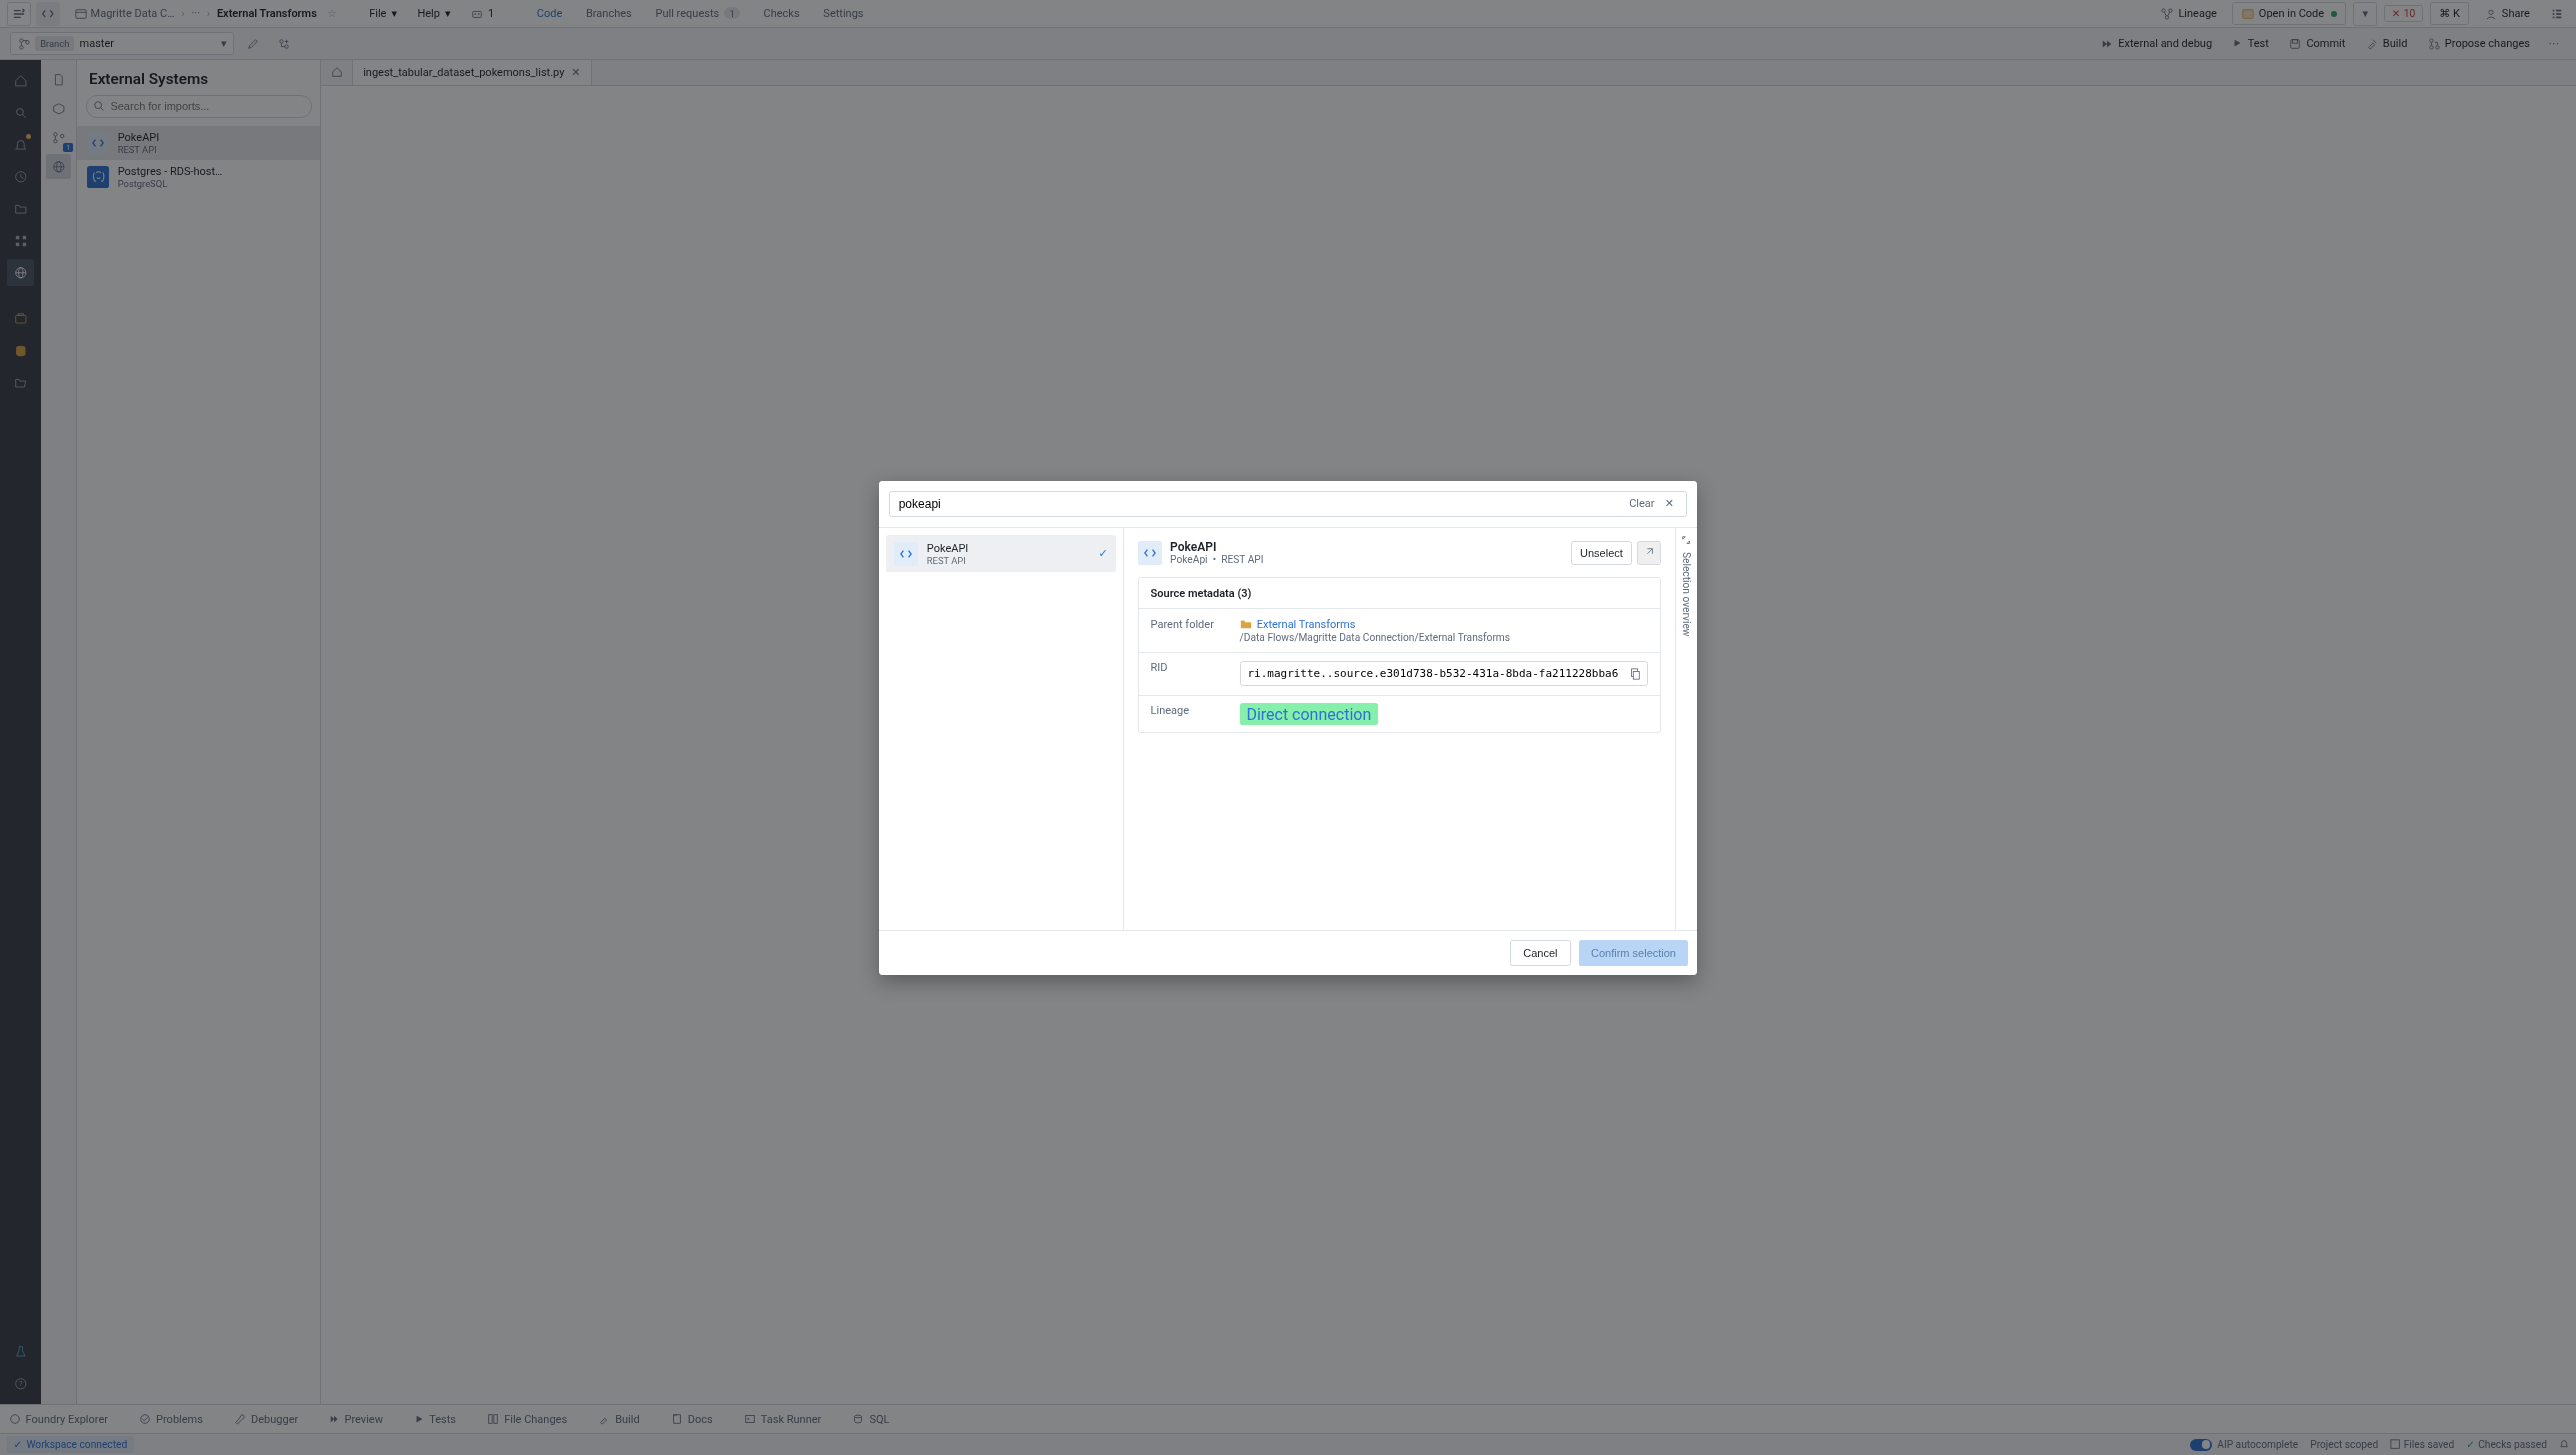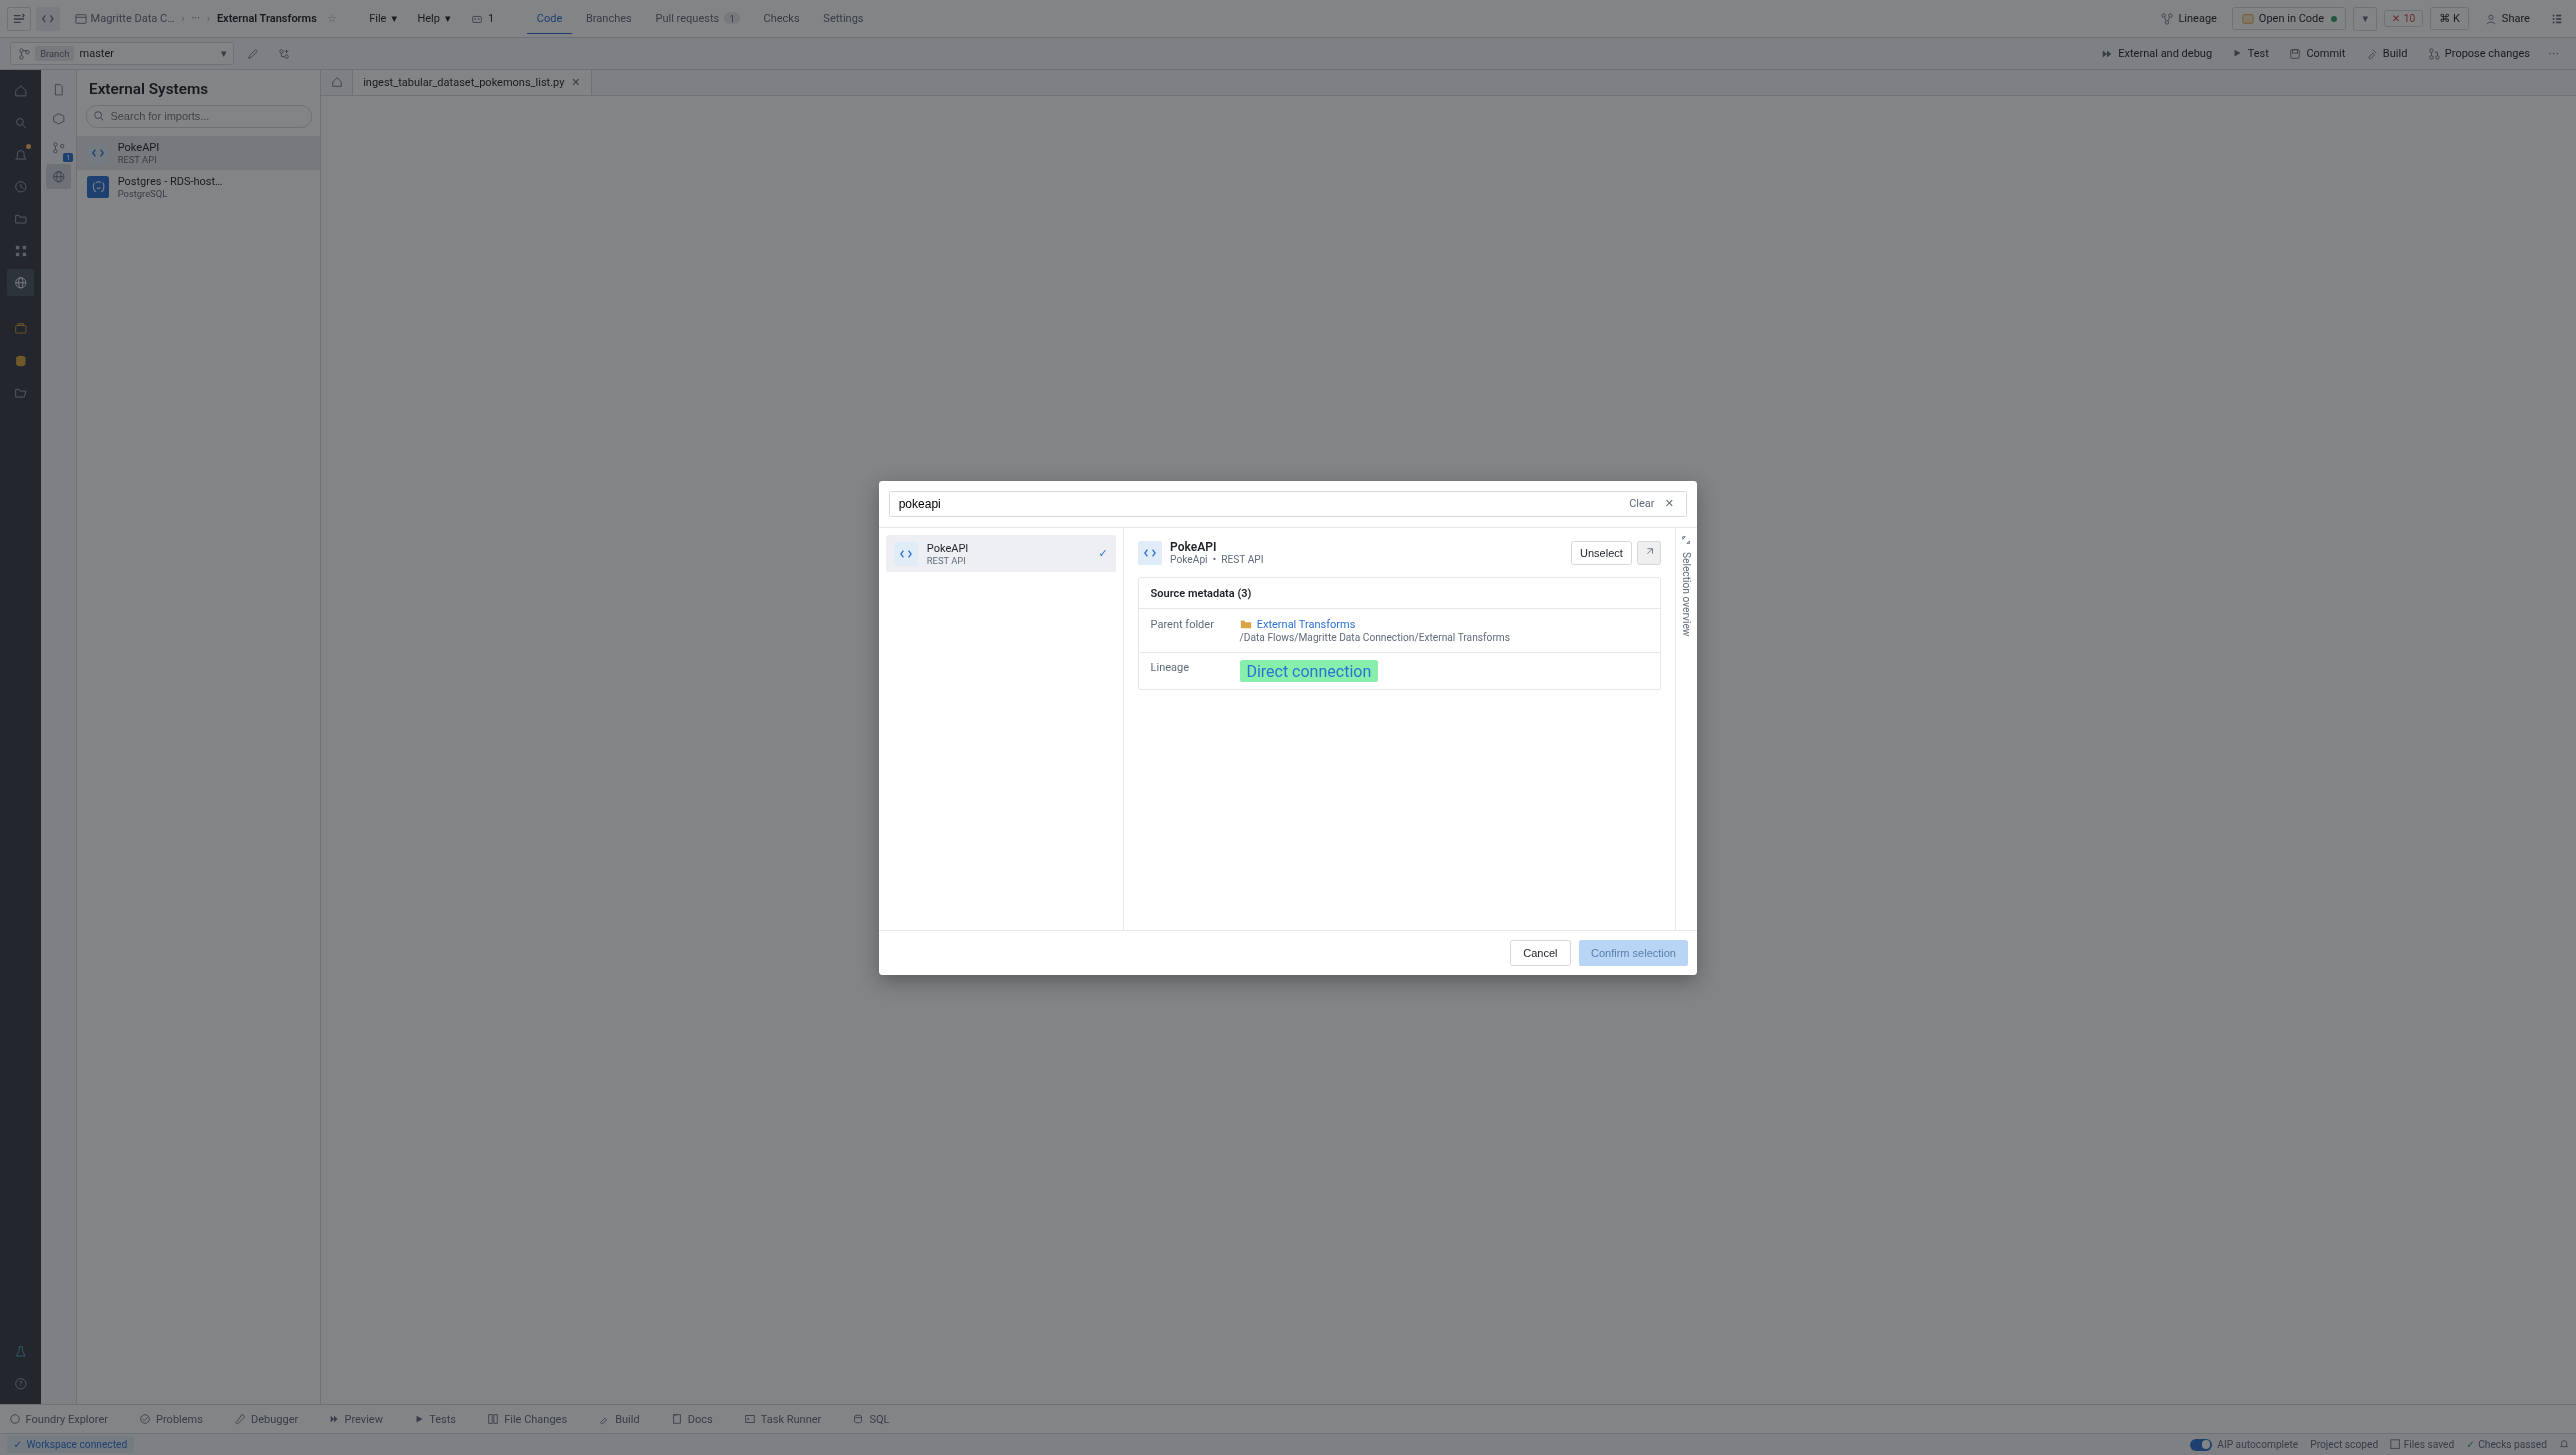--- a/index.html
+++ b/index.html
@@ -1,20 +1,20 @@
 <!DOCTYPE html>
 <html style="font-size:13.6px"><head>
 <meta charset="utf-8">
 <style>
 * { box-sizing: border-box; margin: 0; padding: 0; }
 body { font-family: -apple-system, BlinkMacSystemFont, "Segoe UI", Roboto, sans-serif; font-size: 11px; color: #1c2127; background: #f6f7f9; overflow: hidden; }
 
 
 .app { display: flex; flex-direction: column; height: 100vh; }
-.topbar { display: flex; align-items: center; height: 38px; background: #fff; border-bottom: 0.9px solid #d3d8de; padding: 0 6.8px; gap: 6.8px; }
+.topbar { display: flex; align-items: center; height: 28px; background: #fff; border-bottom: 0.9px solid #d3d8de; padding: 0 6.8px; gap: 6.8px; }
 .topbar-left { display: flex; align-items: center; gap: 5.1px; }
 .topbar-nav { display: flex; align-items: center; gap: 1.7px; margin-left: 3.4px; }
 .topbar-nav .crumb { padding: 3.4px 5.1px; color: #5f6b7c; cursor: pointer; display: flex; align-items: center; gap: 3.4px; }
 .topbar-nav .sep { color: #abb3bf; }
 .topbar-nav .crumb.active { color: #1c2127; font-weight: 600; }
 .topbar-tabs { display: flex; margin-left: 17px; gap: 3.4px; }
 .topbar-tab { padding: 8.5px 10.2px; color: #5f6b7c; cursor: pointer; display: flex; align-items: center; gap: 5.1px; border-bottom: 1.7px solid transparent; }
 .topbar-tab.active { color: #2d72d2; border-bottom-color: #2d72d2; }
 .topbar-right { margin-left: auto; display: flex; align-items: center; gap: 6.8px; }
 .btn { display: inline-flex; align-items: center; gap: 5.1px; padding: 4.3px 8.5px; border: 0.9px solid #d3d8de; border-radius: 2.6px; background: #fff; color: #1c2127; cursor: pointer; font-size: 11px; }
@@ -596,20 +596,34 @@
                         <svg width="12" height="12" viewBox="0 0 14 14">
                           <path d="M1 3 L5 3 L6 5 L13 5 L13 12 L1 12 Z" fill="currentColor"></path>
                         </svg>
                       </span>
                     <span class="link">External Transforms</span>
                   </div>
                   <div class="path-sub">/Data Flows/Magritte Data Connection/External Transforms</div>
                 </div>
               </div>
               <div class="kv-row">
+                <div class="kv-key">RID</div>
+                <div class="kv-val">
+                  <div class="rid-box">
+                    <input readonly="" value="ri.magritte..source.e301d738-b532-431a-8bda-fa211228bba6" style="">
+                    <span style="color:#5f6b7c; cursor:pointer;">
+                        <svg width="12" height="12" viewBox="0 0 14 14">
+                          <rect x="3" y="1" width="7" height="9" stroke="currentColor" fill="none"></rect>
+                          <rect x="5" y="4" width="7" height="9" stroke="currentColor" fill="#fff"></rect>
+                        </svg>
+                      </span>
+                  </div>
+                </div>
+              </div>
+              <div class="kv-row">
                 <div class="kv-key">Lineage</div>
                 <div class="kv-val"><span class="tag">Direct connection</span></div>
               </div>
             </div>
           </div>
           <div class="side-rail">
             <span style="color:#5f6b7c; cursor:pointer;">
                 <svg width="10.2" height="10.2" viewBox="0 0 12 12">
                   <path d="M2 5 L5 2 M2 2 L2 5 M2 2 L5 2 M10 7 L7 10 M10 10 L10 7 M10 10 L7 10" stroke="currentColor" fill="none"></path>
                 </svg>

